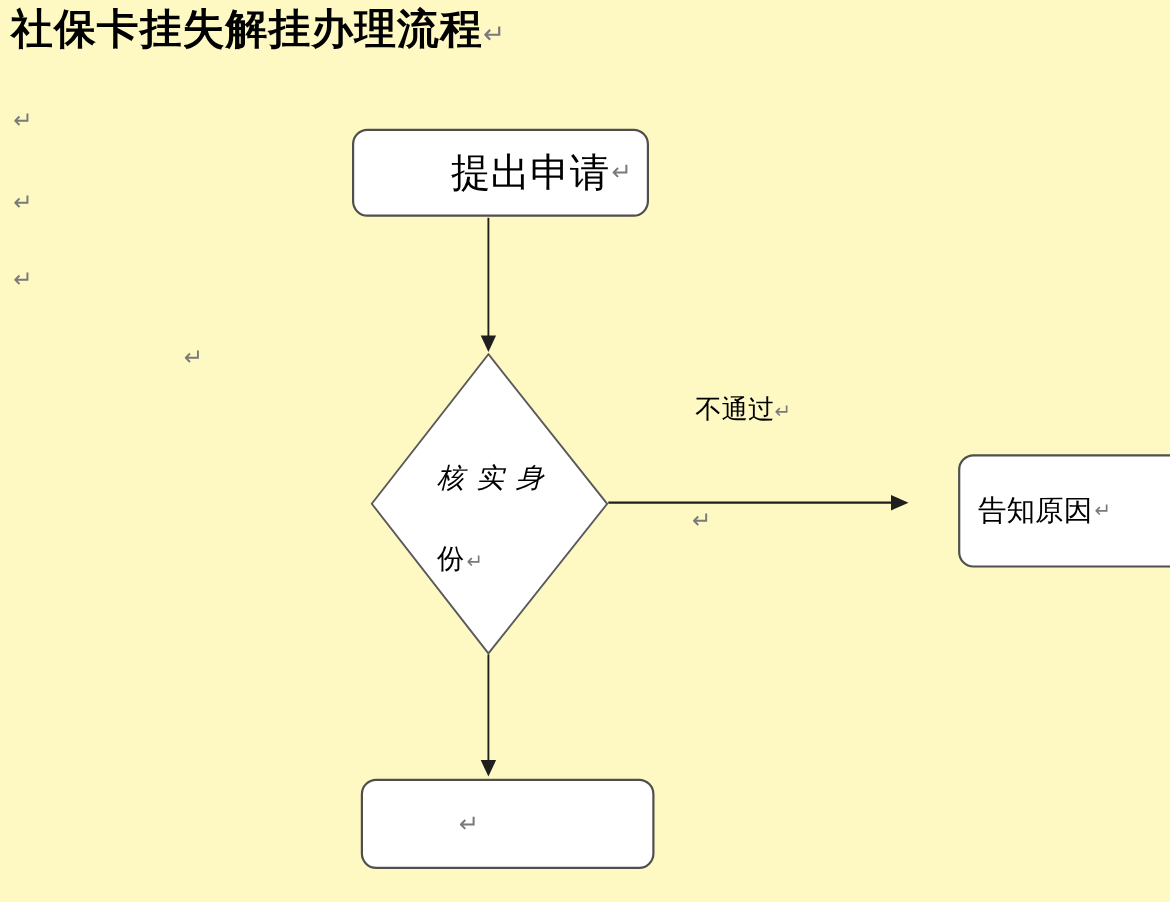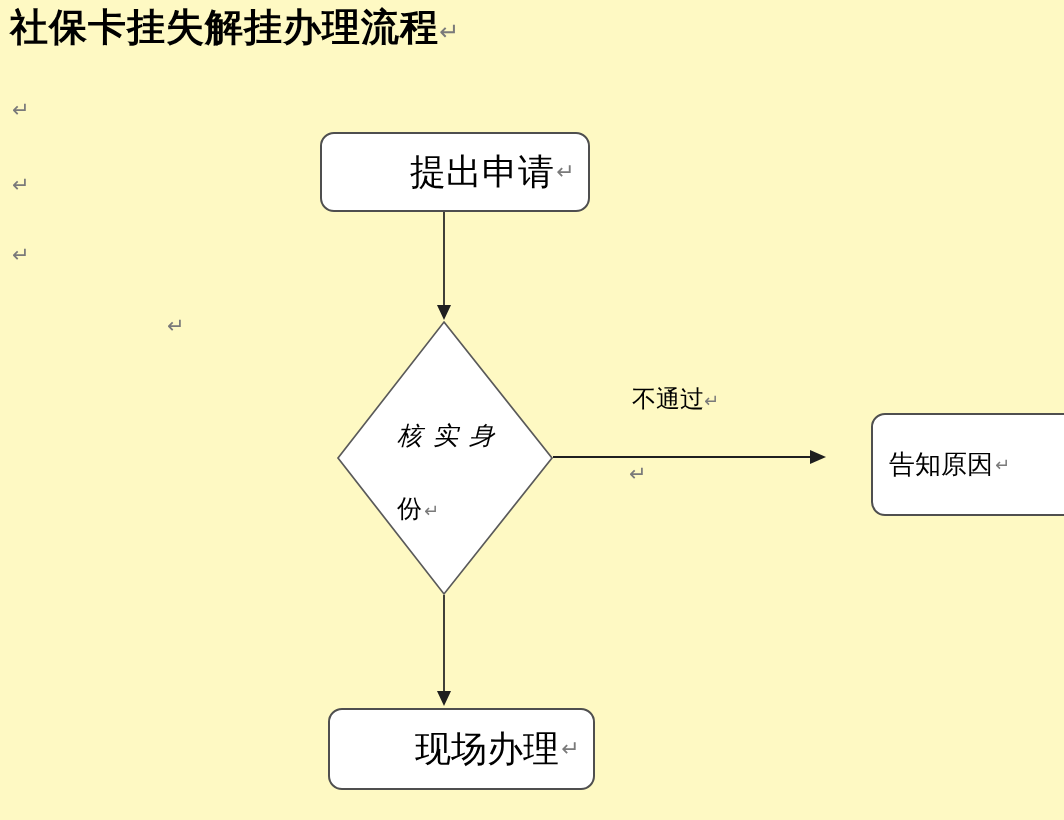--- a/index.html
+++ b/index.html
@@ -55,21 +55,21 @@
     box-sizing: border-box;
     border: 2px solid #4f4f4f;
     border-radius: 14px;
     background: #ffffff;
     display: flex;
     align-items: center;
     white-space: nowrap;
   }
   .node .mark { font-size: 22px; margin-left: 2px; }
   .node-start {
-    left: 320px; top: 132px;
+    left: 320px; top: 117px;
     width: 270px; height: 80px;
     font-size: 36px;
     padding-left: 88px;
   }
   .node-inform {
     left: 871px; top: 413px;
     width: 214px; height: 103px;
     font-size: 26px;
     padding-left: 16px;
   }
@@ -88,23 +88,23 @@
     letter-spacing: 2px;
     color: #000000;
     white-space: nowrap;
   }
   .decision-line.l1 { left: 397px; top: 421px; font-style: italic; }
   .decision-line.l2 { left: 397px; top: 494px; }
   .decision-line .mark { font-size: 18px; letter-spacing: 0; }
   
   .edge-label {
     position: absolute;
-    left: 632px; top: 380px;
+    left: 632px; top: 360px;
     font-size: 24px;
-    line-height: 38px;
+    line-height: 25px;
     color: #000000;
     white-space: nowrap;
   }
   .edge-label .mark { font-size: 18px; }
 </style>
 </head>
 <body>
 
 <div class="page">
 
@@ -145,17 +145,16 @@
   <div class="decision-line l2"><span>份</span><span class="mark">↵</span></div>
 
   <div class="edge-label"><span>不通过</span><span class="mark">↵</span></div>
 
   <div class="node node-inform">
       <span>告知原因</span>
       <span class="mark">↵</span>
     </div>
 
   <div class="node node-end">
-      <span>现场办理</span>
       <span class="mark">↵</span>
     </div>
 
 </div>
 
 </body></html>

